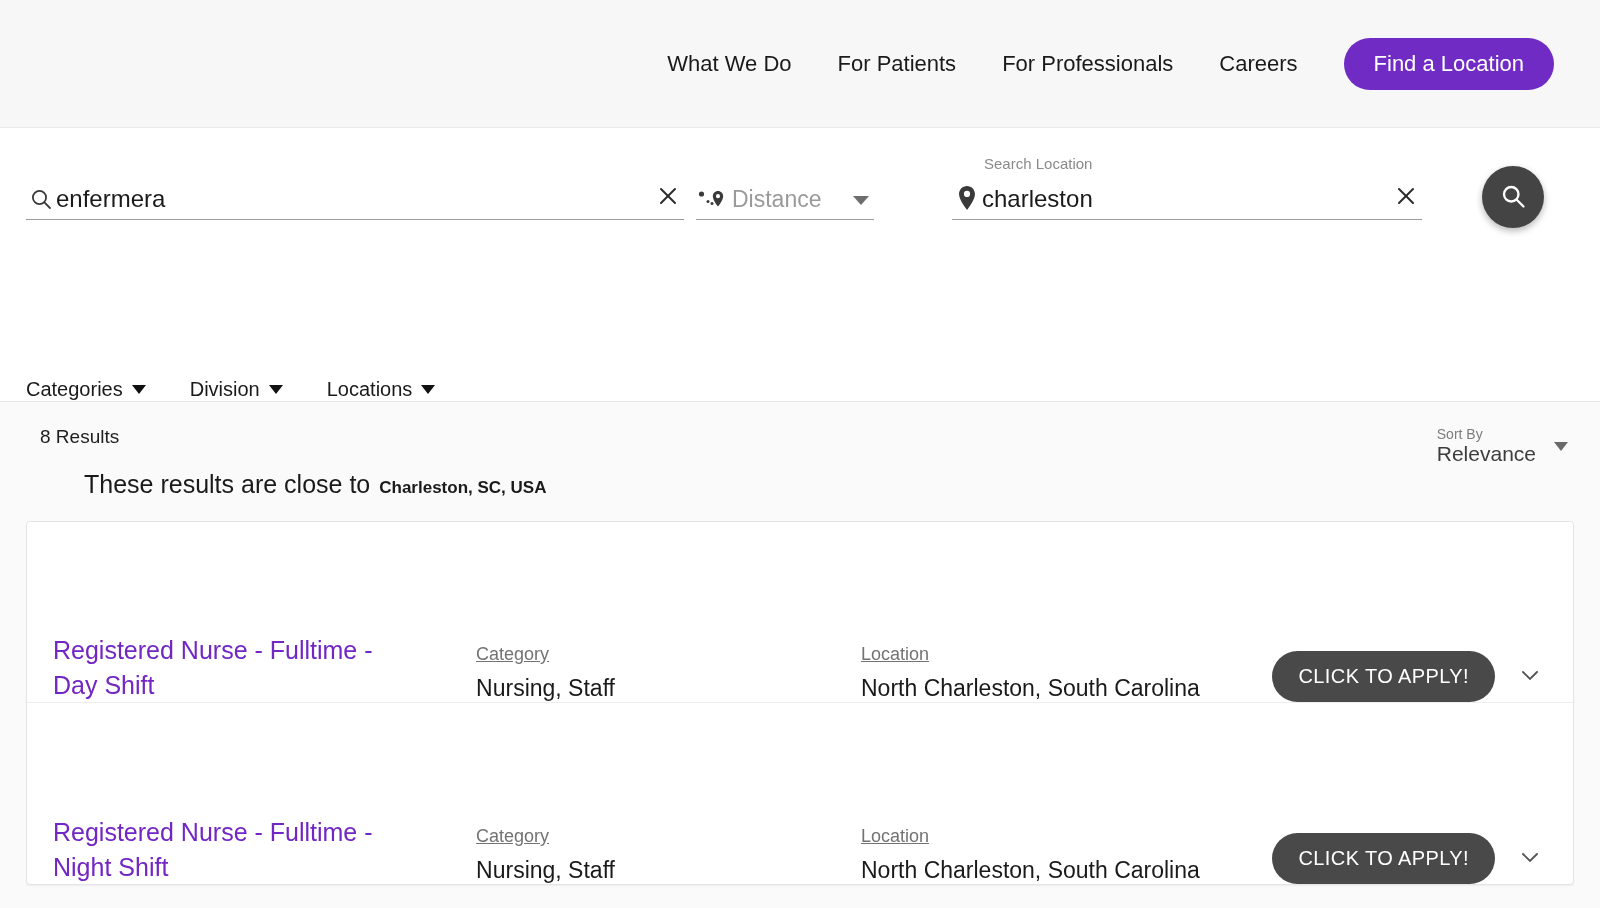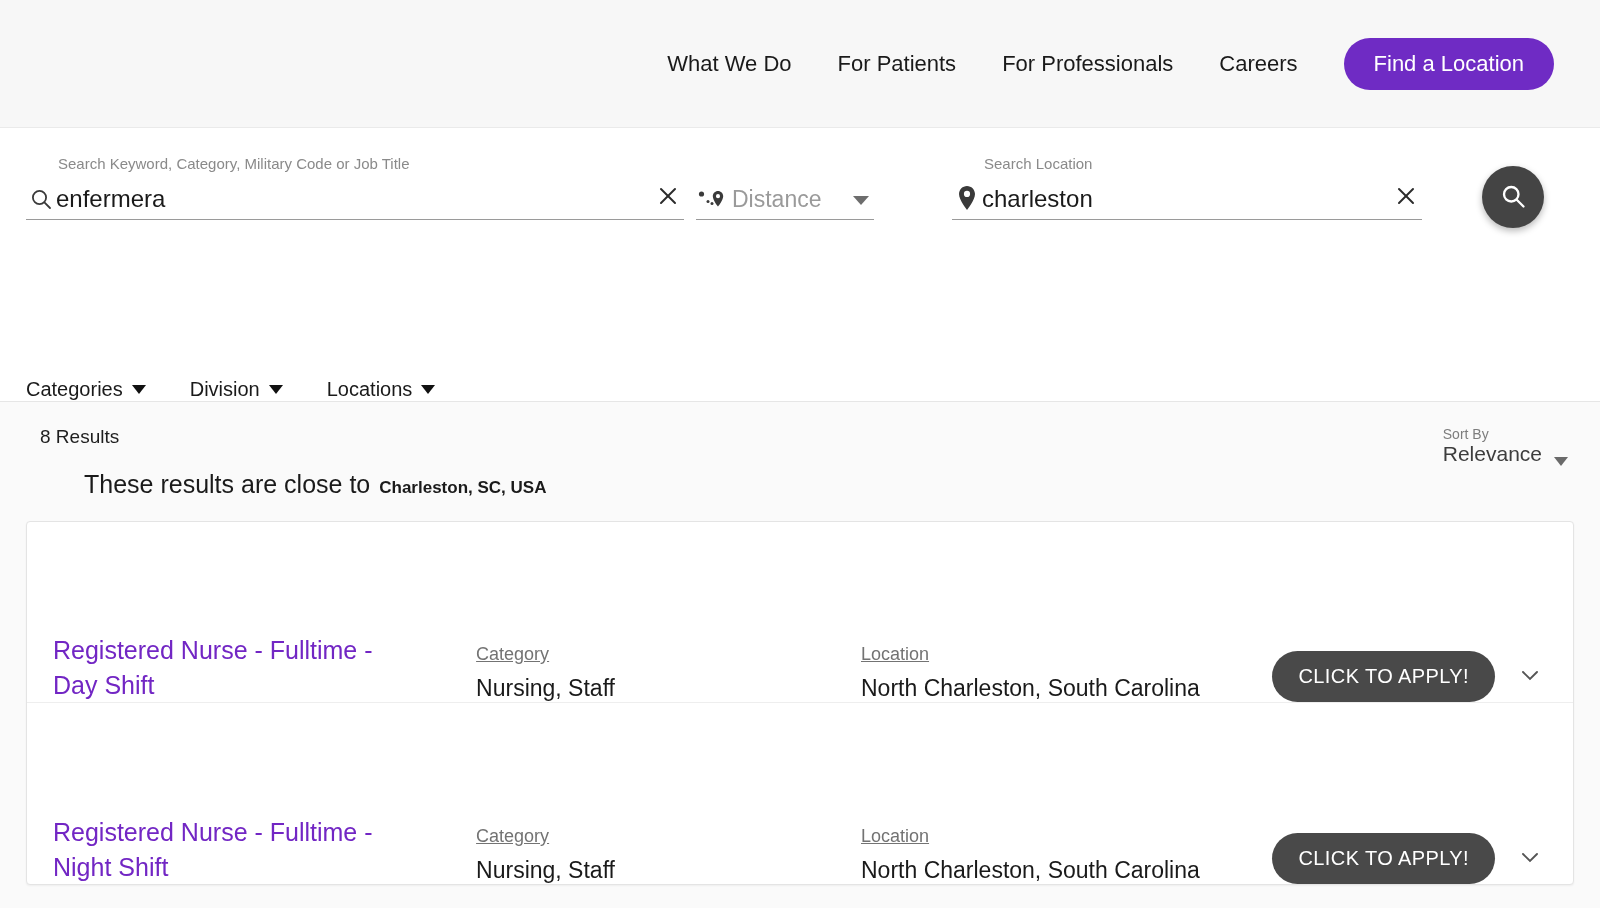--- a/index.html
+++ b/index.html
@@ -199,22 +199,22 @@
   }
   .results-count { font-size: 19px; color: #1e1e1e; padding-left: 14px; }
   .sort-wrap {
     margin-left: auto;
     text-align: left;
     padding-right: 6px;
   }
   .sort-label { font-size: 14px; color: #7d7d7d; display: block; }
   .sort-value-row {
     display: flex;
-    align-items: flex-end;
-    gap: 12px;
+    align-items: flex-start;
+    gap: 18px;
     cursor: pointer;
   }
   .sort-value { font-size: 21px; color: #3d3d3d; }
   .tri-down-gray {
     width: 0; height: 0;
     border-left: 7px solid transparent;
     border-right: 7px solid transparent;
     border-top: 9px solid #6a6a6a;
   }
 
@@ -334,21 +334,20 @@
   <div class="search-row">
 
     <div class="field field-keyword">
       <span class="field-icon">
         <svg width="24" height="24" viewBox="0 0 24 24" fill="none" stroke="currentColor" stroke-width="1.8">
           <circle cx="10.5" cy="10.5" r="6.6"></circle>
             <line x1="15.4" y1="15.4" x2="21" y2="21" stroke-linecap="round"></line>
         </svg>
       </span>
       <div class="field-body">
-        <span class="field-label">Search Keyword, Category, Military Code or Job Title</span>
         <input class="field-value" type="text" value="enfermera" style="">
       </div>
       <button class="clear-btn">
         <span>
           <svg width="24" height="24" viewBox="0 0 24 24" stroke="currentColor" stroke-width="2" stroke-linecap="round">
             <line x1="5" y1="5" x2="19" y2="19"></line>
               <line x1="19" y1="5" x2="5" y2="19"></line>
           </svg>
         </span>
       </button>

